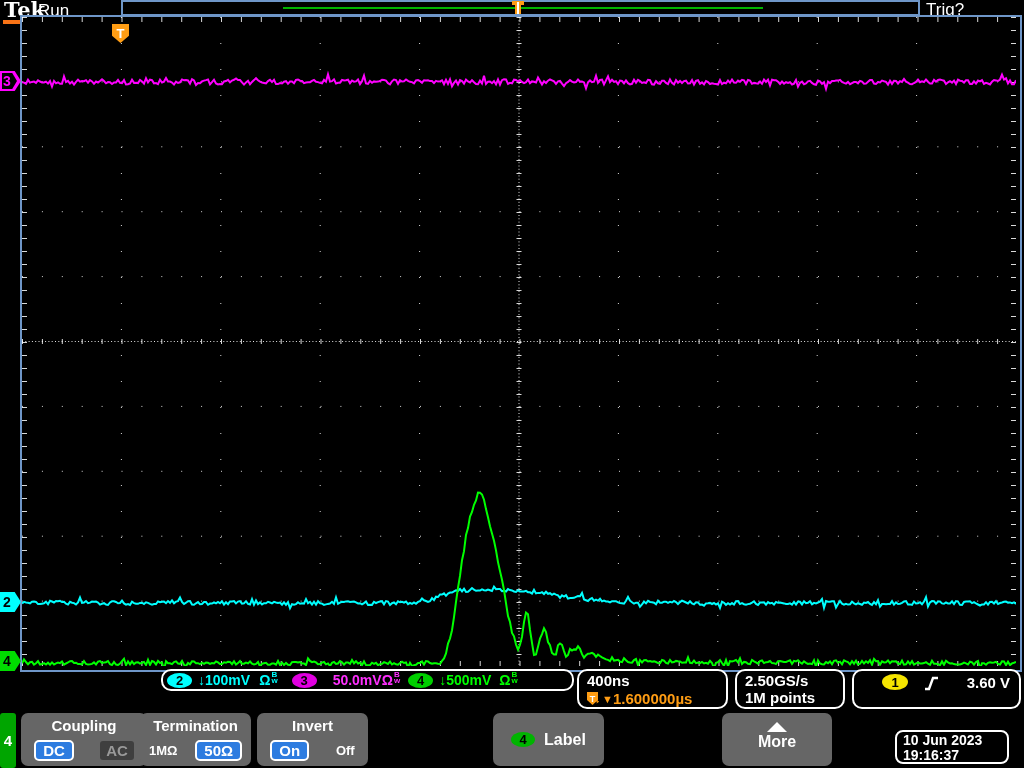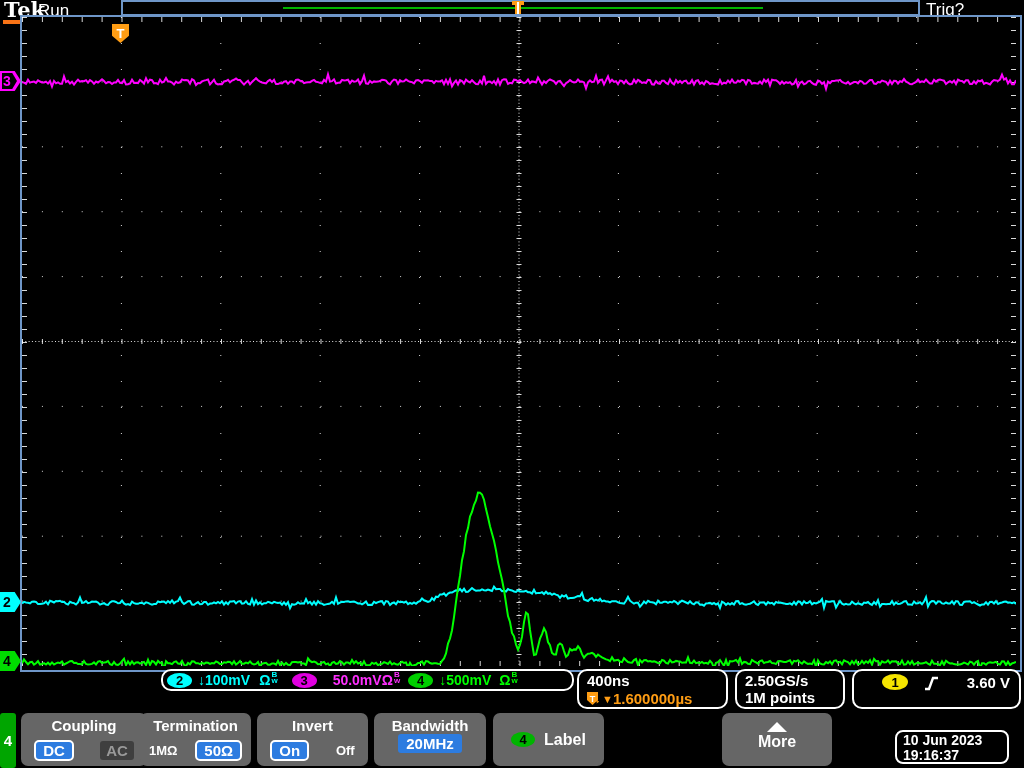--- a/index.html
+++ b/index.html
@@ -205,26 +205,20 @@
   </div>
 
   <div class="mbtn" style="left:257px;width:111px;">
     <div class="title">Invert</div>
     <div class="optrow">
       <span class="opt-sel">On</span>
       <span class="opt-plain">Off</span>
     </div>
   </div>
 
-  <div class="mbtn" style="left:374px;width:112px;">
-    <div class="title">Bandwidth</div>
-    <div class="optrow" style="flex:0;margin-bottom:8px;">
-      <span class="opt-selplain">20MHz</span>
-    </div>
-  </div>
 
   <div class="mbtn" style="left:493px;width:111px;">
     <div class="label-row">
       <span class="oval" style="background:#00b400;">4</span>
       <span class="txt">Label</span>
     </div>
   </div>
 
   <div class="mbtn" style="left:722px;width:110px;text-align:center;">
     <div class="more-tri"></div>

